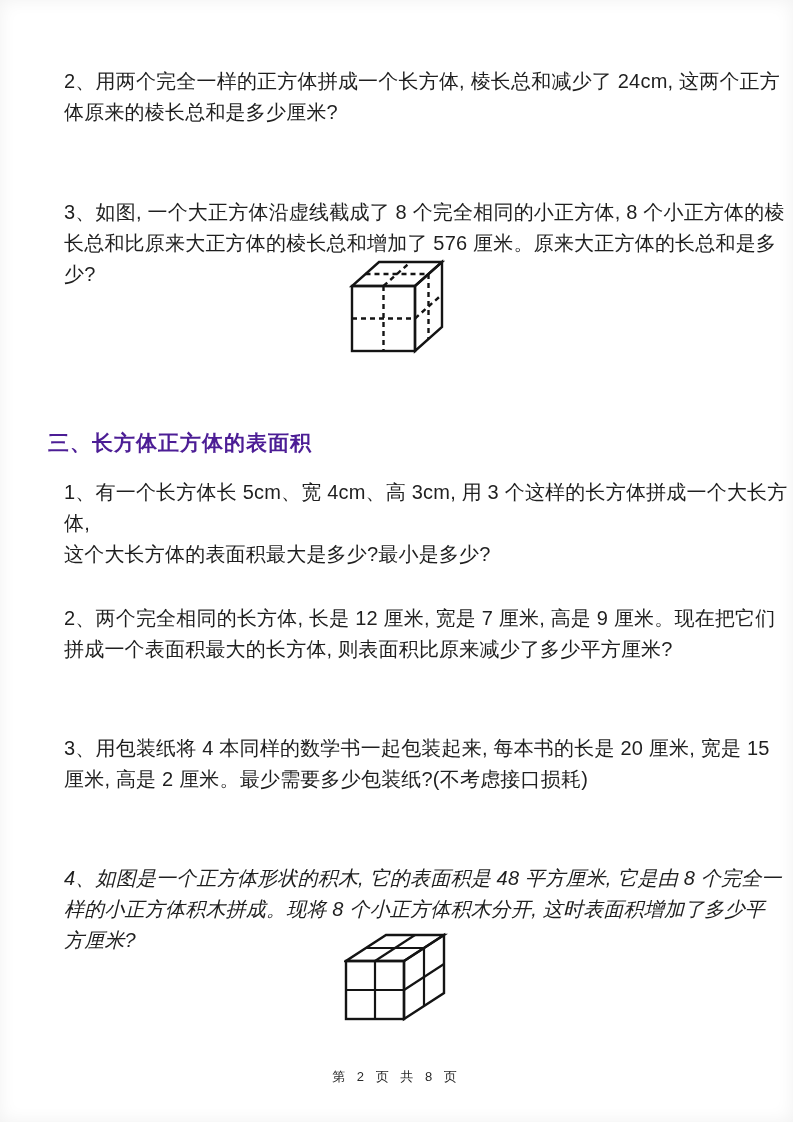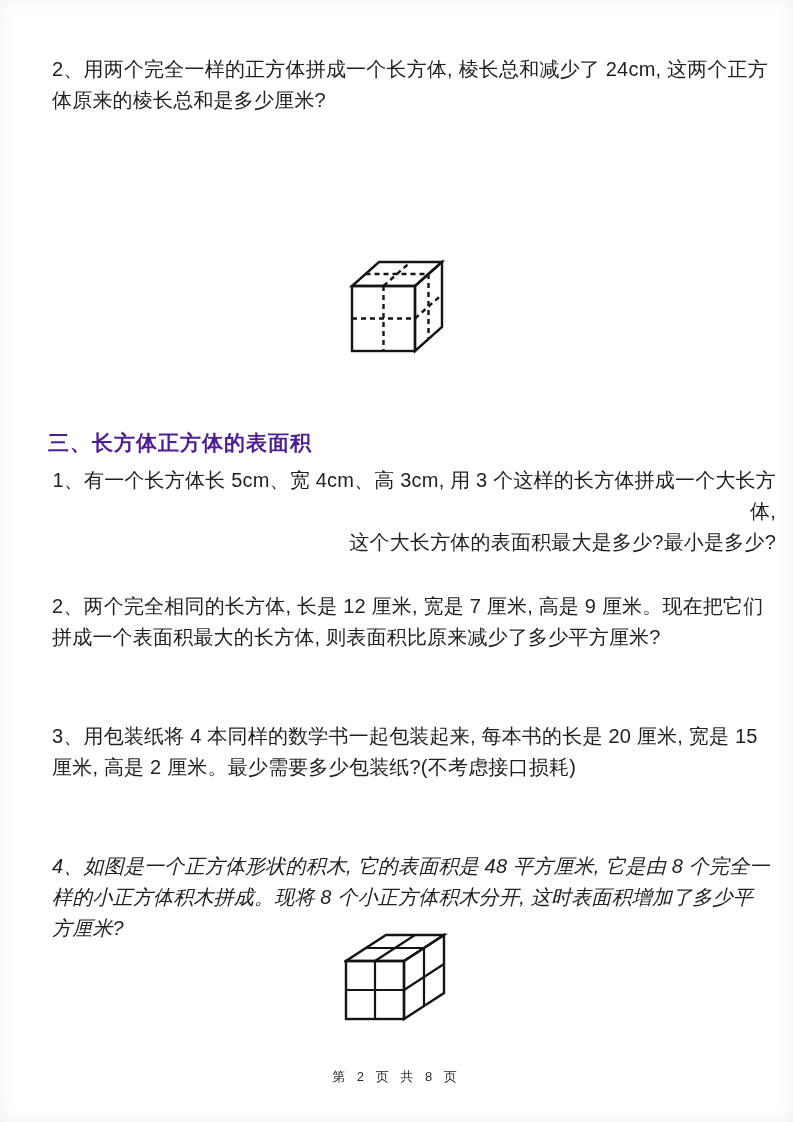--- a/index.html
+++ b/index.html
@@ -15,21 +15,21 @@
     background: #ffffff;
     font-family: "Liberation Sans", "DejaVu Sans", sans-serif;
     color: #1f1f1f;
     overflow: hidden;
     box-shadow: inset 0 0 18px rgba(0,0,0,0.06);
   }
   .prob {
     position: absolute;
     left: 48px;
     width: 724px;
-    margin: 4px;
+    margin: 16px;
     font-size: 20px;
     line-height: 31px;
     letter-spacing: 0.2px;
     white-space: pre-line;
     color: #1f1f1f;
   }
   #prob-top-2 { top: 50px; }
   #prob-top-3 { top: 181px; }
   .figure {
     position: absolute;
@@ -39,21 +39,21 @@
   .section-heading {
     position: absolute;
     left: 48px;
     top: 427px;
     margin: 0;
     font-size: 21px;
     line-height: 31px;
     font-weight: bold;
     letter-spacing: 1px;
   }
-  #prob-s3-1 { top: 461px; text-align: right; }
+  #prob-s3-1 { top: 461px; }
   #prob-s3-2 { top: 587px; }
   #prob-s3-3 { top: 717px; }
   #prob-s3-4 { top: 847px; font-style: italic; }
   .footer {
     position: absolute;
     left: 0;
     top: 1068px;
     width: 100%;
     text-align: center;
     font-size: 13px;
@@ -66,20 +66,23 @@
   }
 </style>
 </head>
 <body>
 
 <div class="page">
 
   <p class="prob" id="prob-top-2">2、用两个完全一样的正方体拼成一个长方体, 棱长总和减少了 24cm, 这两个正方
 体原来的棱长总和是多少厘米?</p>
 
+  <p class="prob" id="prob-top-3">3、如图, 一个大正方体沿虚线截成了 8 个完全相同的小正方体, 8 个小正方体的棱
+长总和比原来大正方体的棱长总和增加了 576 厘米。原来大正方体的长总和是多
+少?</p>
 
   <div class="figure" id="fig-dashed-cube">
     <svg width="138" height="115" viewBox="0 0 138 115">
 
       <polygon points="8,33 71,33 98,9 35,9" stroke-width="2.4"></polygon>
       <polygon points="71,33 98,9 98,74 71,98" stroke-width="2.4"></polygon>
       <rect x="8" y="33" width="63" height="65" stroke-width="2.4"></rect>
 
       <line x1="39.5" y1="33" x2="39.5" y2="98" stroke-width="2.4" stroke-dasharray="5 4"></line>
       <line x1="8" y1="65.5" x2="71" y2="65.5" stroke-width="2.4" stroke-dasharray="5 4"></line>

